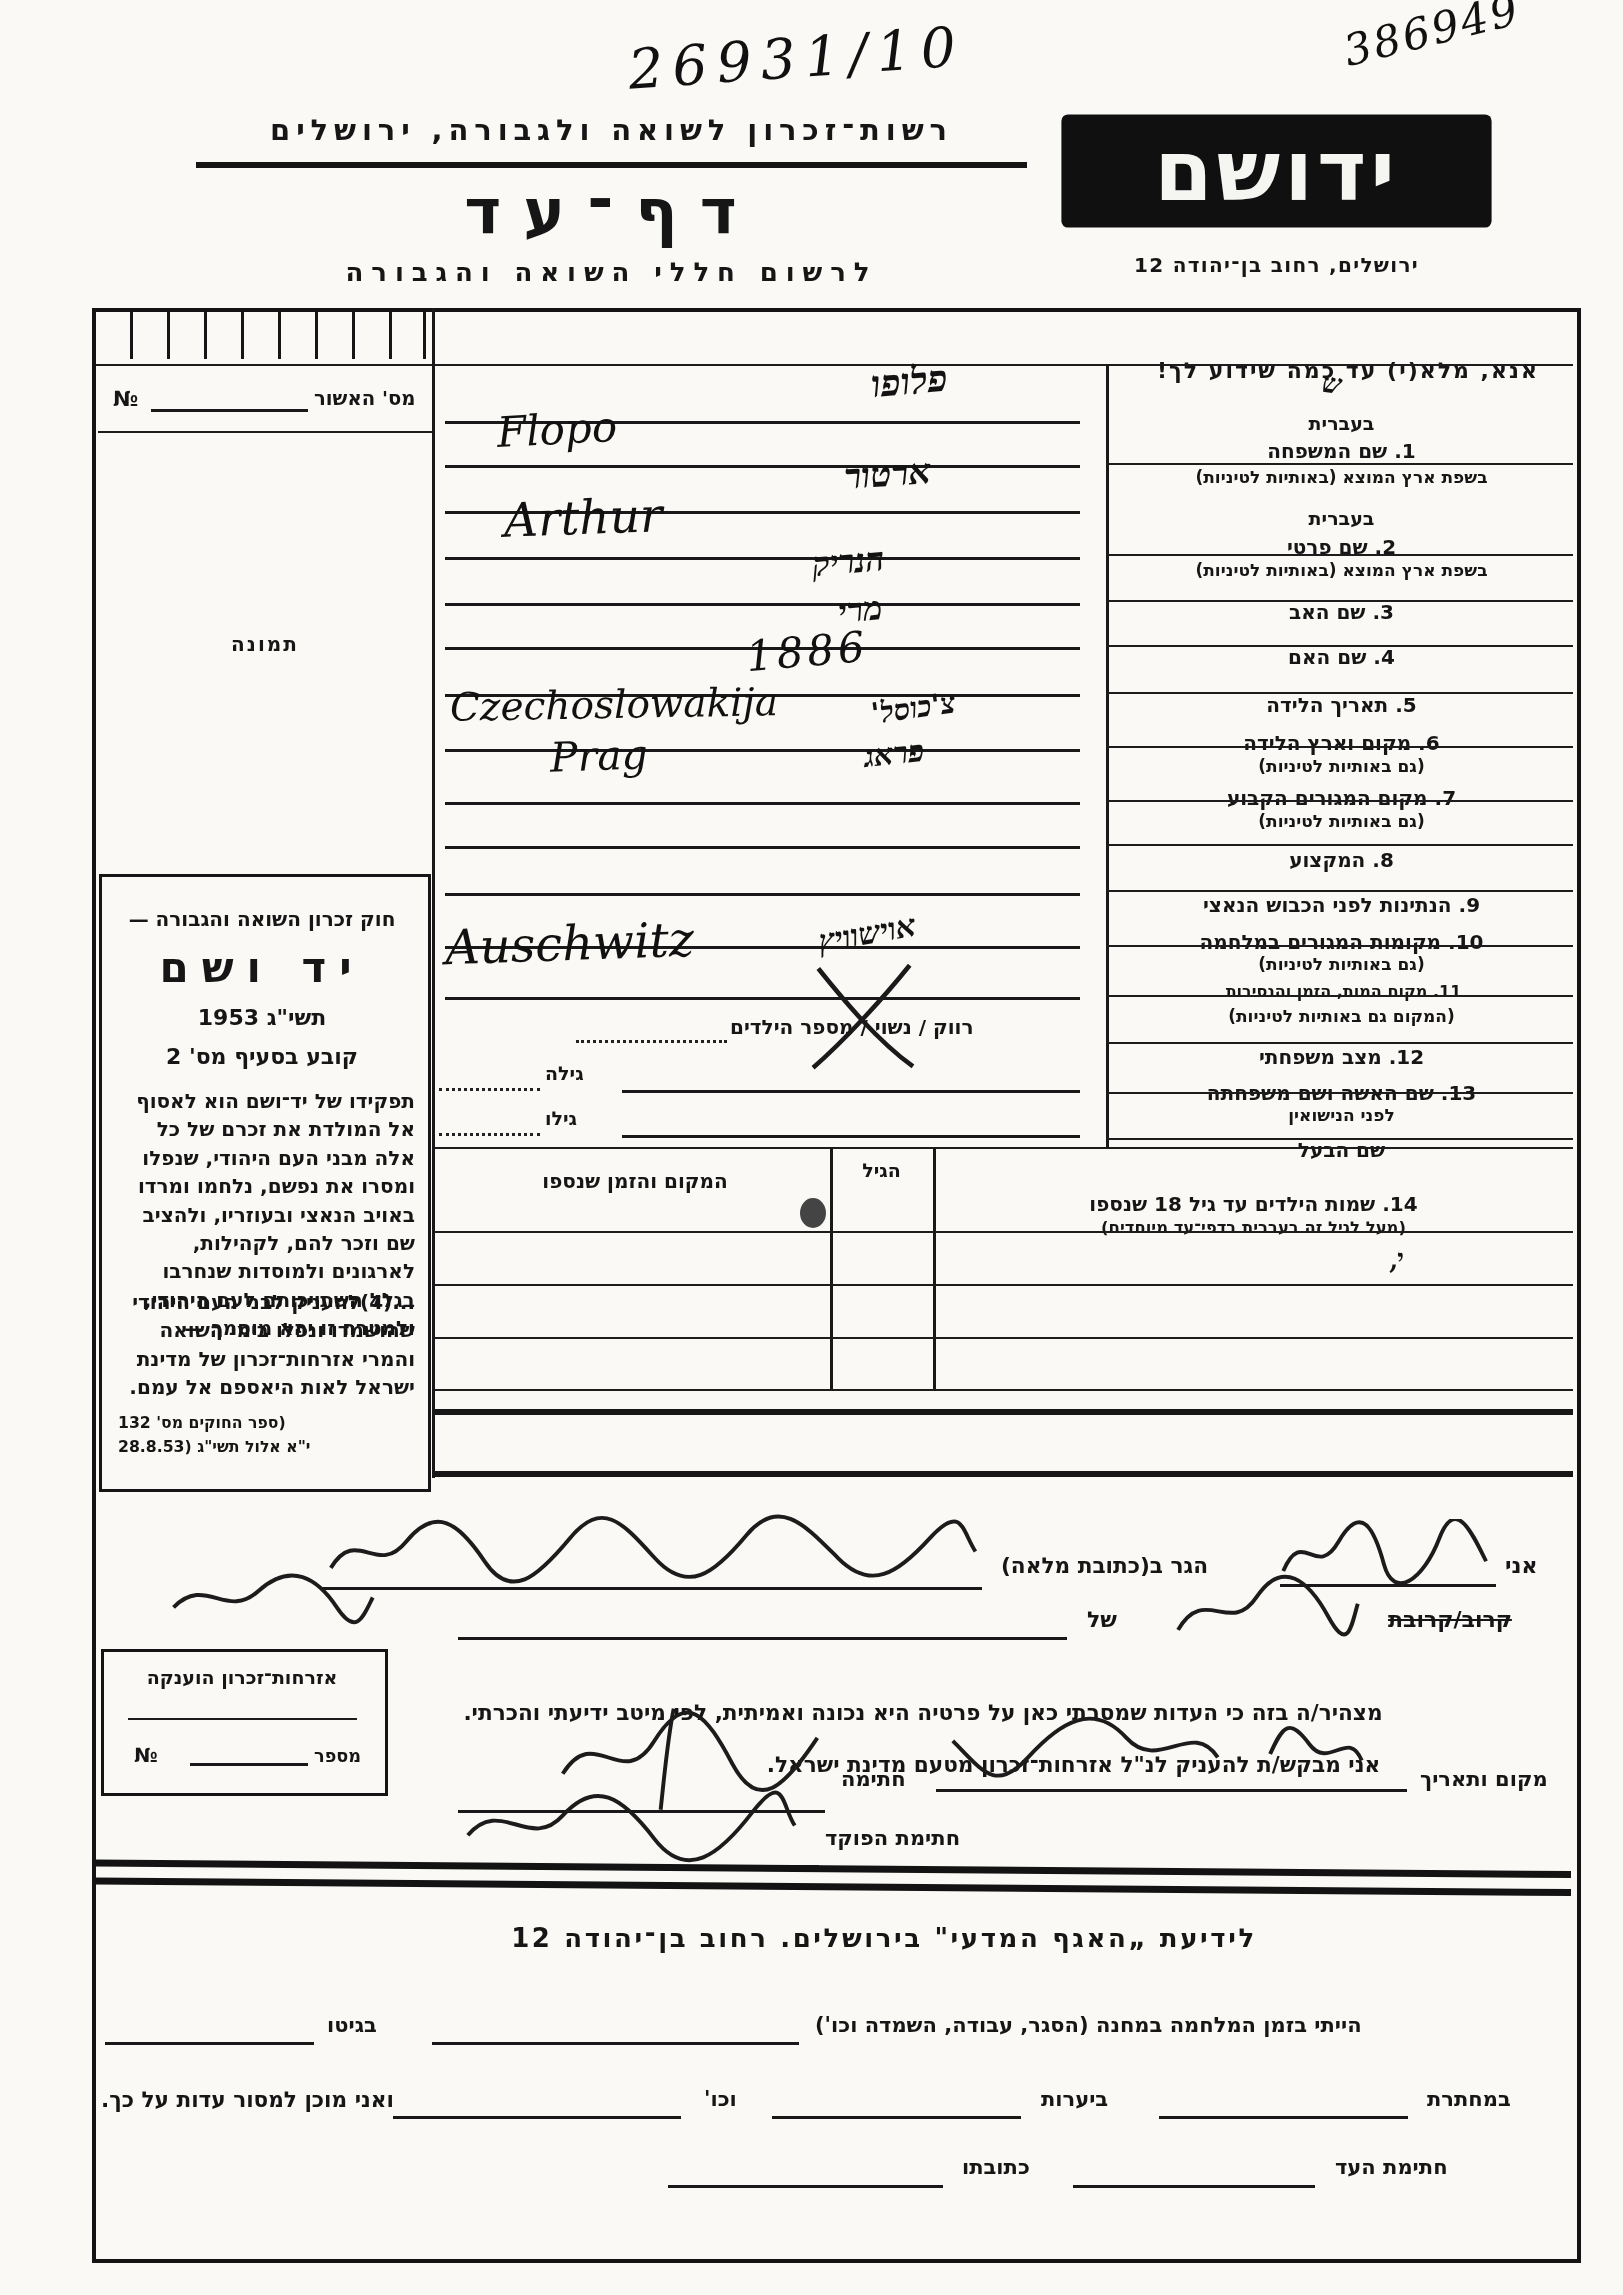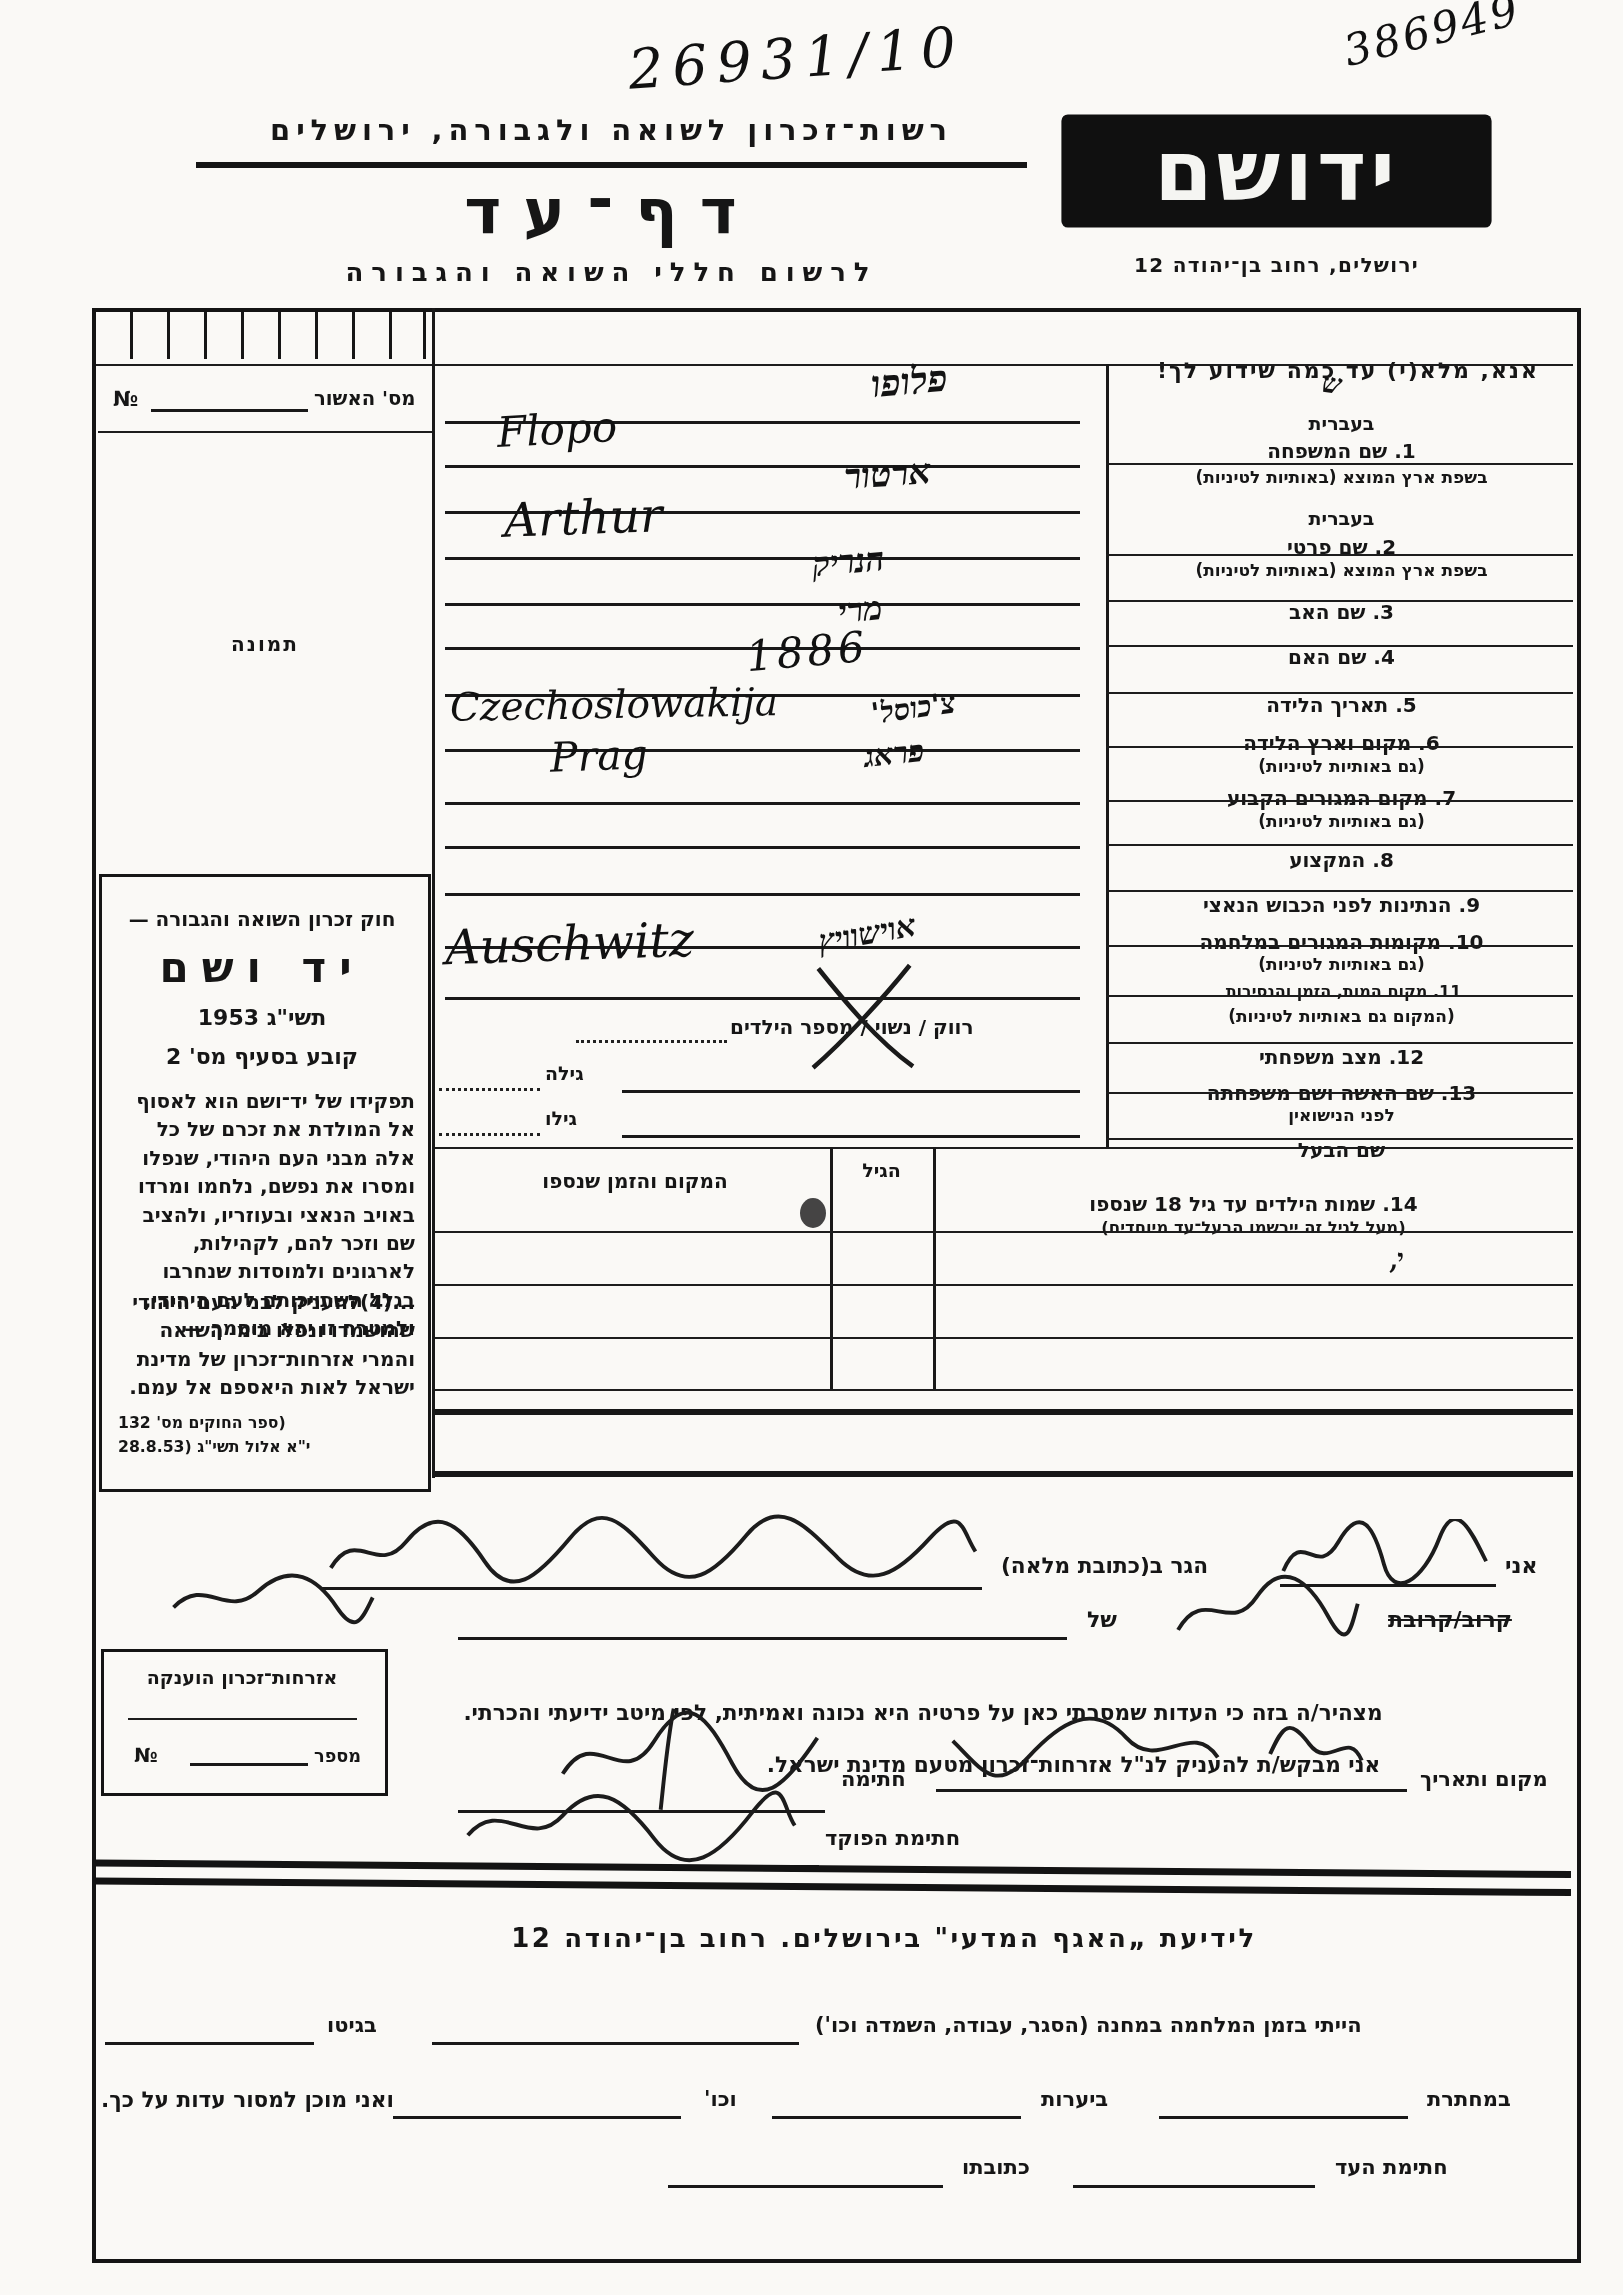--- a/index.html
+++ b/index.html
@@ -173,21 +173,21 @@
 
   <svg class="abs" width="118" height="111" viewBox="0 0 180 170" style="left:805px;top:962px;">
     <path d="M20,10 C60,60 110,120 165,160" stroke="#1a1a1a" stroke-width="7" fill="none"></path>
     <path d="M160,5 C120,55 60,120 12,162" stroke="#1a1a1a" stroke-width="7" fill="none"></path>
   </svg>
 
   <div class="abs sep" style="left:435px;top:1147px;width:1138px;"></div>
   <div class="abs vline" style="left:830px;top:1147px;width:0;height:243px;"></div>
   <div class="abs vline" style="left:933px;top:1147px;width:0;height:243px;"></div>
   <div class="abs t rt" style="left:949px;top:1160px;width:609px;font-size:20px;">14. שמות הילדים עד גיל 18 שנספו</div>
-  <div class="abs rt t" style="left:949px;top:1186px;width:609px;font-size:16.4px;">(מעל לגיל זה יירשמו הבעל־עד מיוחדים)</div>
+  <div class="abs rt t" style="left:949px;top:1186px;width:609px;font-size:16.4px;">(מעל לגיל זה בעברית בדפי־עד מיוחדים)</div>
   <div class="abs t ctr" style="left:830px;top:1159px;width:103px;font-size:19px;">הגיל</div>
   <div class="abs t ctr" style="left:445px;top:1169px;width:380px;font-size:20px;">המקום והזמן שנספו</div>
   <div class="abs" style="left:800px;top:1198px;width:26px;height:30px;border-radius:50%;background:#242424;opacity:.85;"></div>
   <div class="abs sep" style="left:435px;top:1231px;width:1138px;"></div>
   <div class="abs hwh" style="left:1388px;top:1244px;font-size:26px;transform:rotate(-8deg);">י,</div>
   <div class="abs sep" style="left:435px;top:1284px;width:1138px;"></div>
   <div class="abs sep" style="left:435px;top:1337px;width:1138px;"></div>
   <div class="abs sep" style="left:435px;top:1389px;width:1138px;"></div>
 
   <div class="abs" style="left:435px;top:1409px;width:1138px;height:5.9px;background:#171717;"></div>

